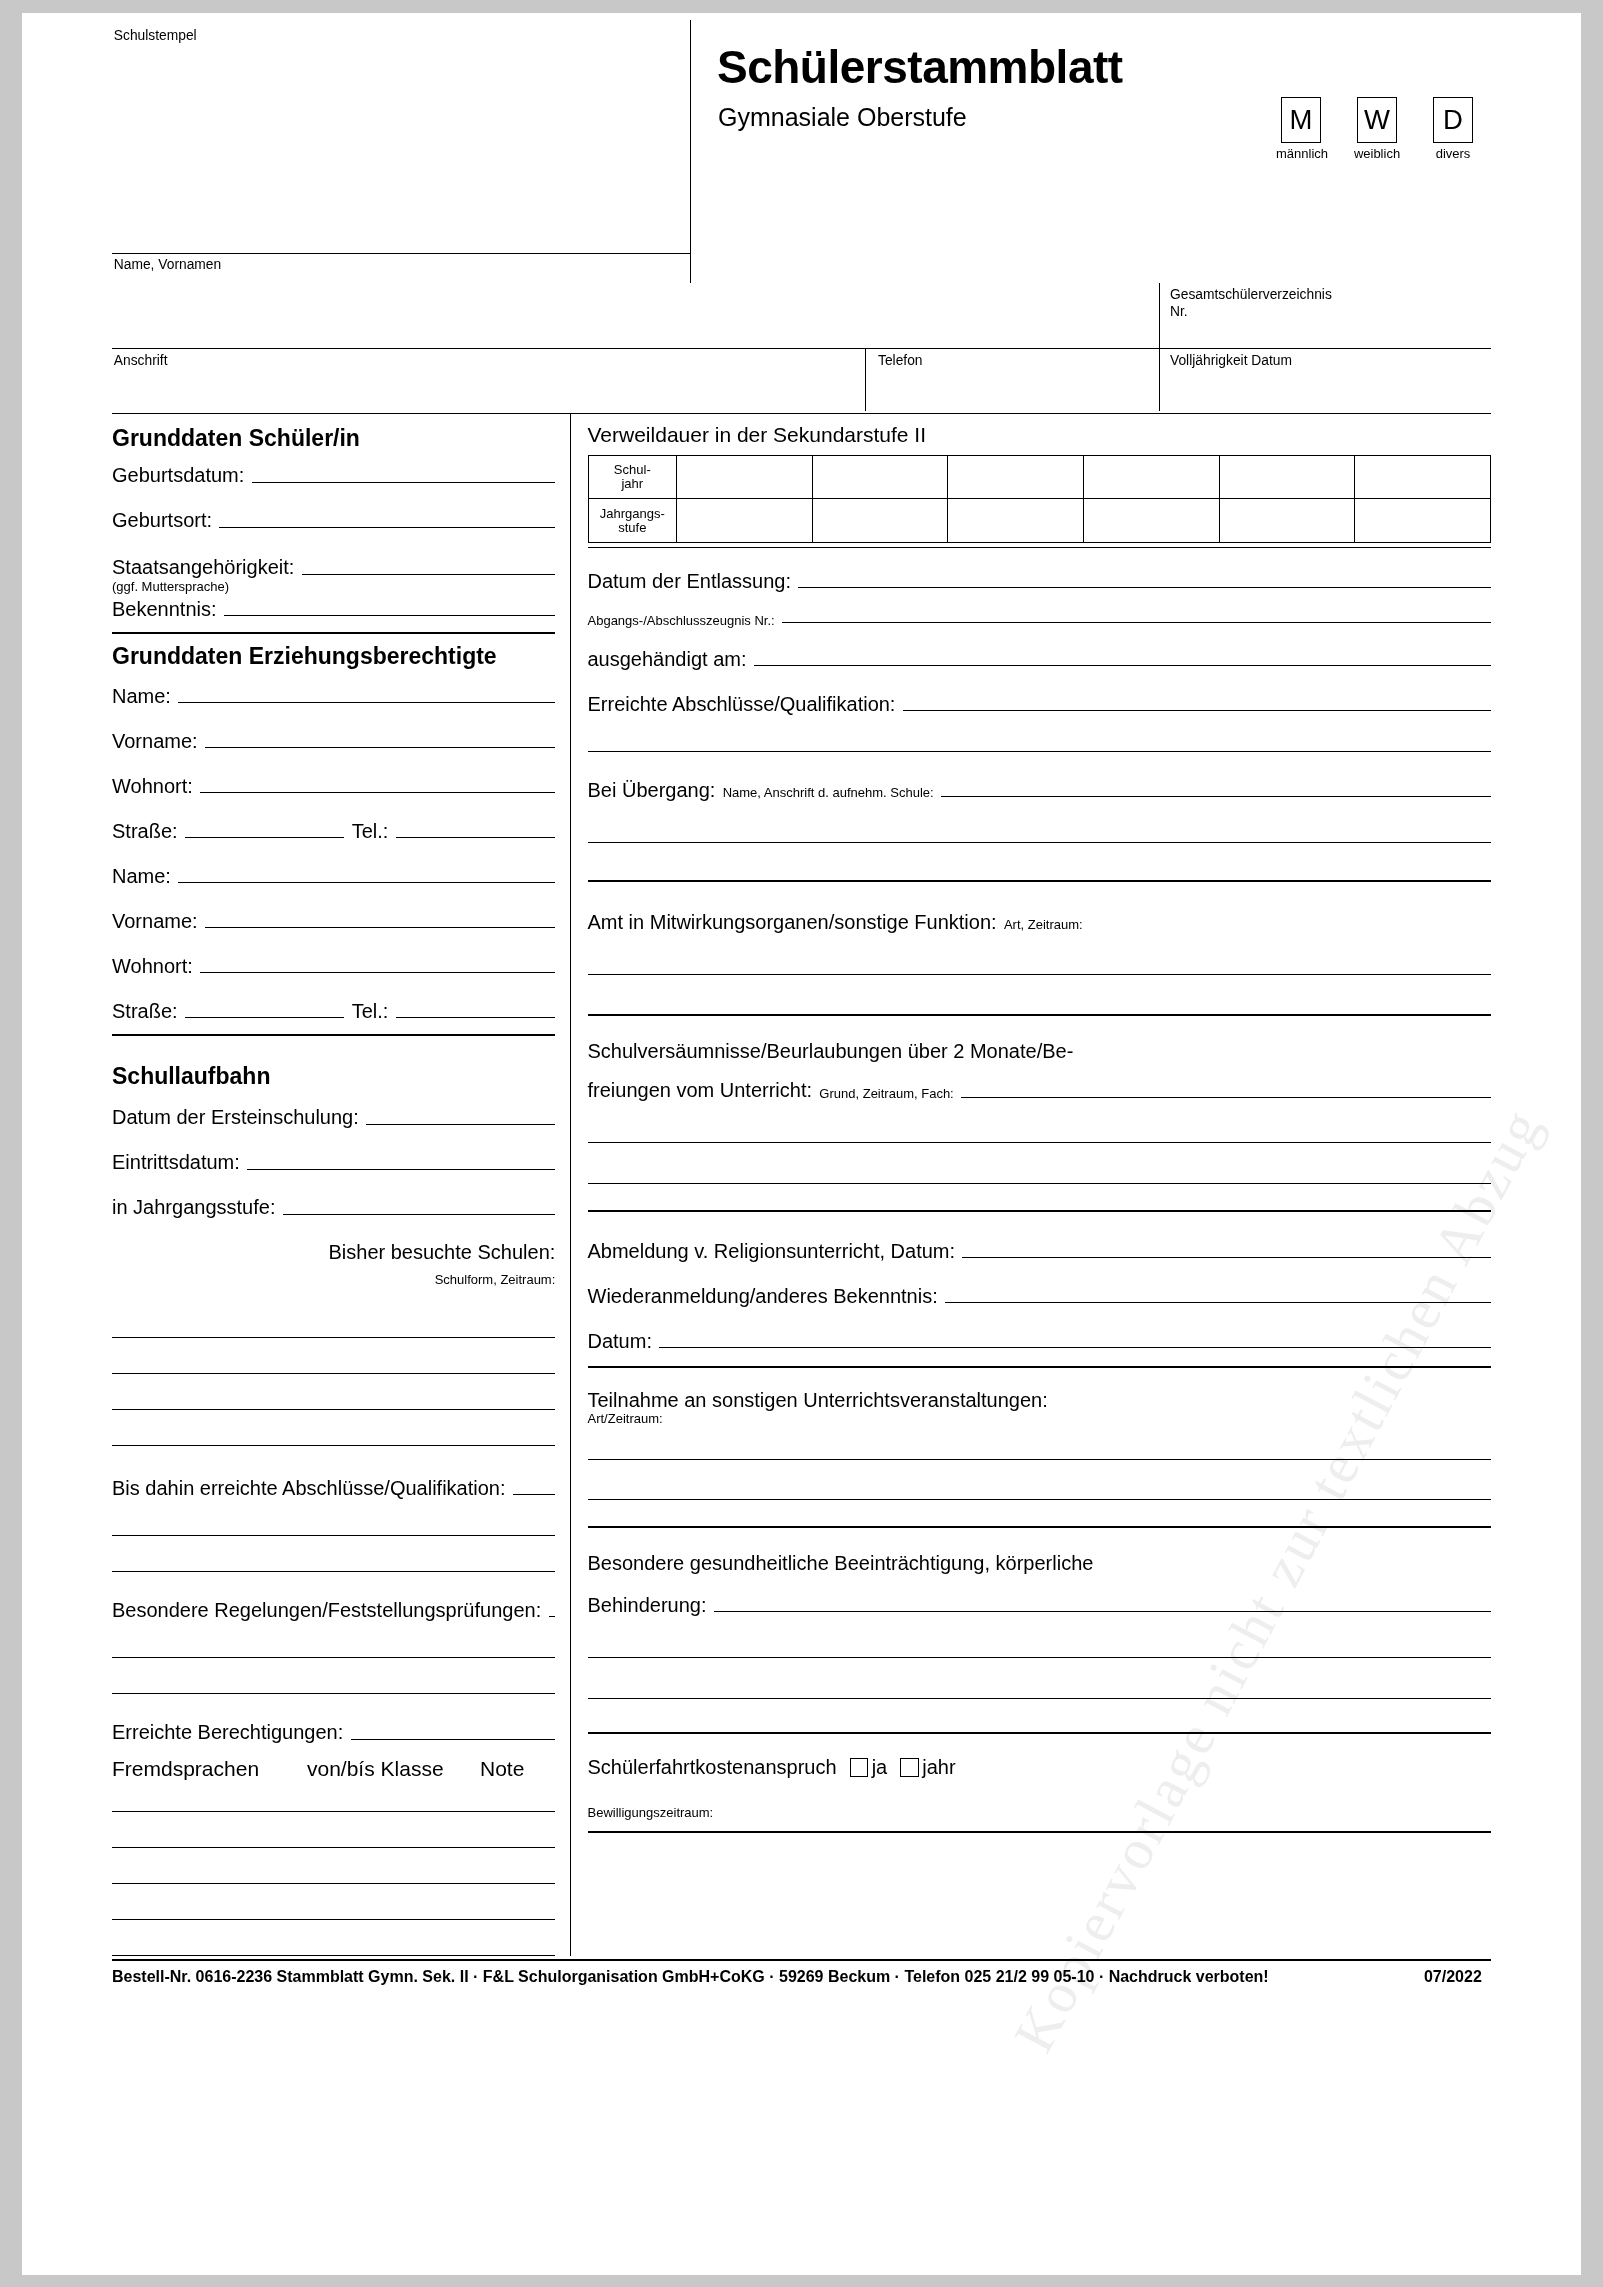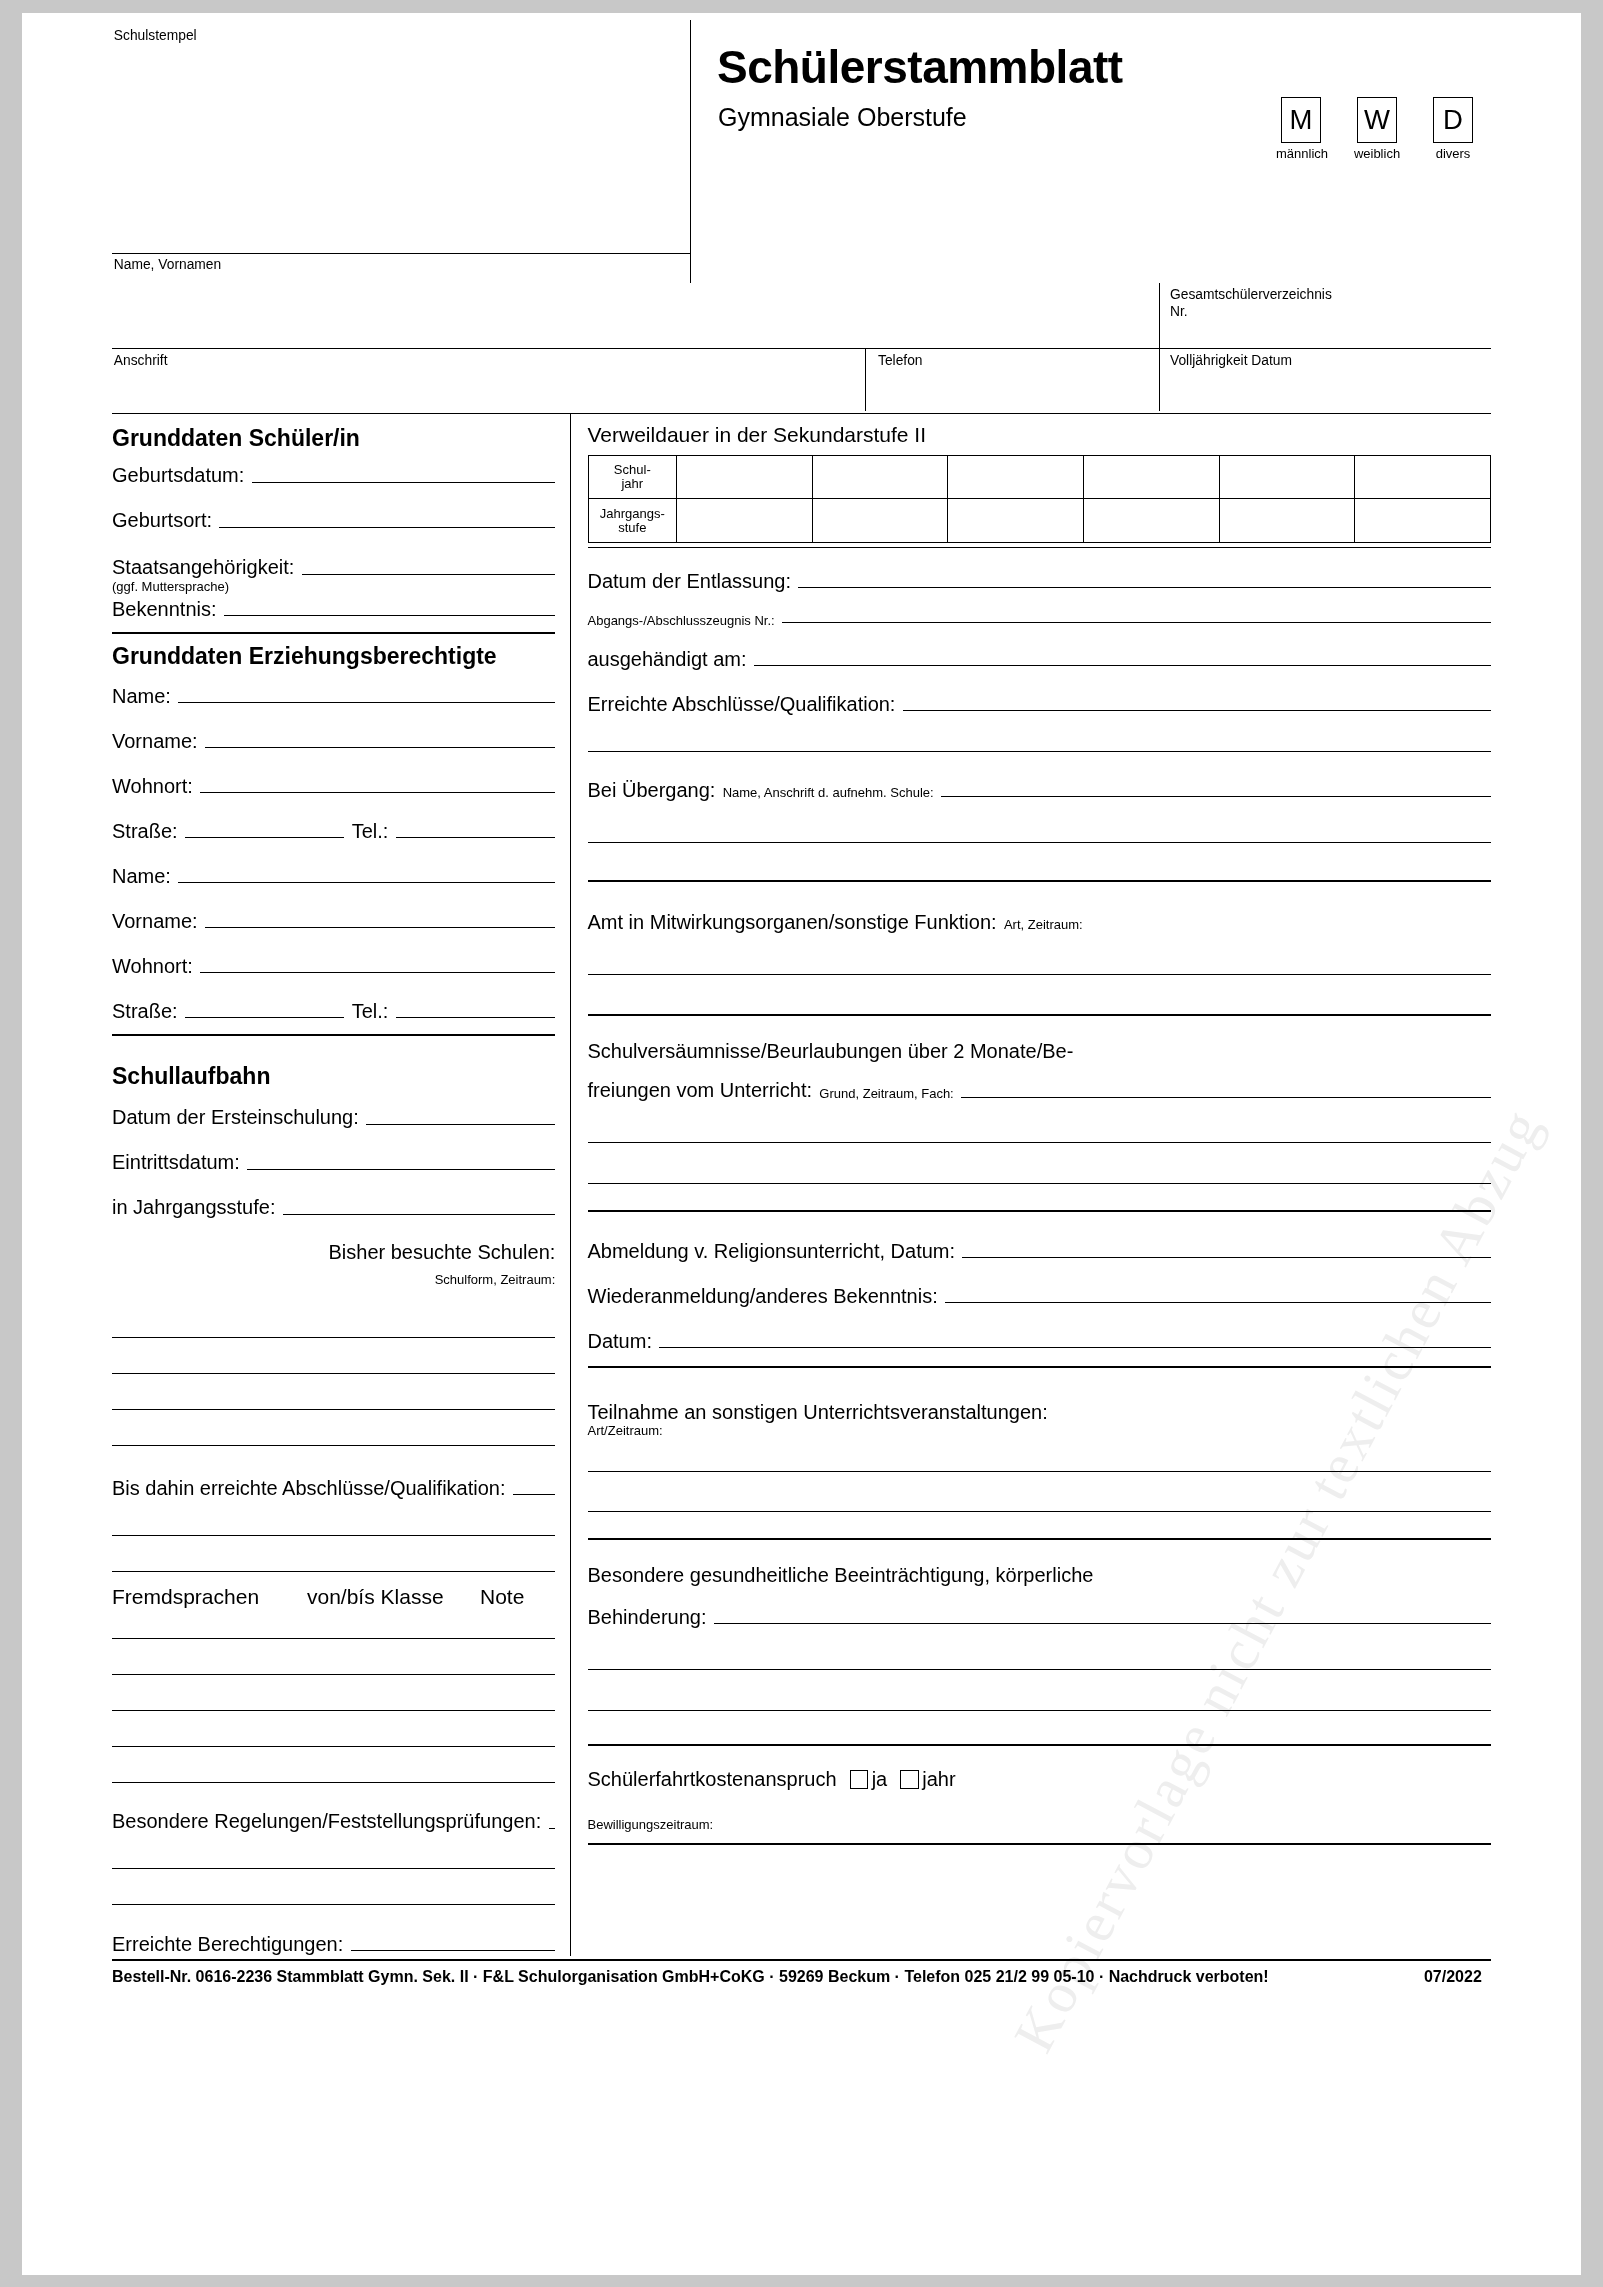--- a/index.html
+++ b/index.html
@@ -400,45 +400,45 @@
             <div class="blankline" style="margin-top:34px;"></div>
 
             <div class="frow" style="margin-top:31px;">
               <span class="lbl">Bis dahin erreichte Abschlüsse/Qualifikation:</span>
               <span class="fill"></span>
             </div>
             <div class="blankline" style="margin-top:34px;"></div>
             <div class="blankline" style="margin-top:34px;"></div>
           </div>
 
+          <div class="blk">
+            <div class="frow" style="margin-top:27.5px;">
+              <span class="lbl">Besondere Regelungen/Feststellungsprüfungen:</span>
+              <span class="fill"></span>
+            </div>
+            <div class="blankline" style="margin-top:34px;"></div>
+            <div class="blankline" style="margin-top:34px;"></div>
+
+            <div class="frow" style="margin-top:27.5px;">
+              <span class="lbl">Erreichte Berechtigungen:</span>
+              <span class="fill"></span>
+            </div>
+          </div>
+
           <div class="blk" style="margin-top:3.7px;">
             <div style="display:flex;margin-top:13px;">
               <span class="sec-title-reg" style="width:195px;">Fremdsprachen</span>
               <span class="sec-title-reg" style="width:173px;">von/bís Klasse</span>
               <span class="sec-title-reg">Note</span>
             </div>
             <div class="blankline" style="margin-top:29px;"></div>
             <div class="blankline" style="margin-top:34px;"></div>
             <div class="blankline" style="margin-top:34px;"></div>
             <div class="blankline" style="margin-top:34px;"></div>
             <div class="blankline" style="margin-top:34px;"></div>
-          </div>
-
-          <div class="blk">
-            <div class="frow" style="margin-top:27.5px;">
-              <span class="lbl">Besondere Regelungen/Feststellungsprüfungen:</span>
-              <span class="fill"></span>
-            </div>
-            <div class="blankline" style="margin-top:34px;"></div>
-            <div class="blankline" style="margin-top:34px;"></div>
-
-            <div class="frow" style="margin-top:27.5px;">
-              <span class="lbl">Erreichte Berechtigungen:</span>
-              <span class="fill"></span>
-            </div>
           </div>
         </div>
 
         <div class="col-right">
 
           <div class="blk" style="padding-top:9.2px;">
             <div class="sec-title-reg">Verweildauer in der Sekundarstufe II</div>
             <table class="vtab" style="margin-top:7.3px;">
               <tbody>
                   <tr>
@@ -521,21 +521,21 @@
               <span class="lbl">Wiederanmeldung/anderes Bekenntnis:</span>
               <span class="fill"></span>
             </div>
             <div class="frow" style="margin-top:22px;">
               <span class="lbl">Datum:</span>
               <span class="fill"></span>
             </div>
             <div style="height:13px;"></div>
           </div>
 
-          <div class="blk" style="border-top:2.8px solid #000;padding-top:22px;">
+          <div class="blk" style="border-top:2.8px solid #000;padding-top:10px;">
             <div class="lbl" style="margin-top:11px;">Teilnahme an sonstigen Unterrichtsveranstaltungen:</div>
             <div class="tinylab" style="margin-top:0px;">Art/Zeitraum:</div>
             <div class="blankline" style="margin-top:31px;"></div>
             <div class="blankline" style="margin-top:39px;"></div>
             <div style="height:26px;"></div>
           </div>
 
           <div class="blk" style="border-top:2.8px solid #000;padding-top:9.2px;">
             <div class="lbl" style="margin-top:14.7px;">Besondere gesundheitliche Beeinträchtigung, körperliche</div>
             <div class="frow" style="margin-top:18.4px;">

